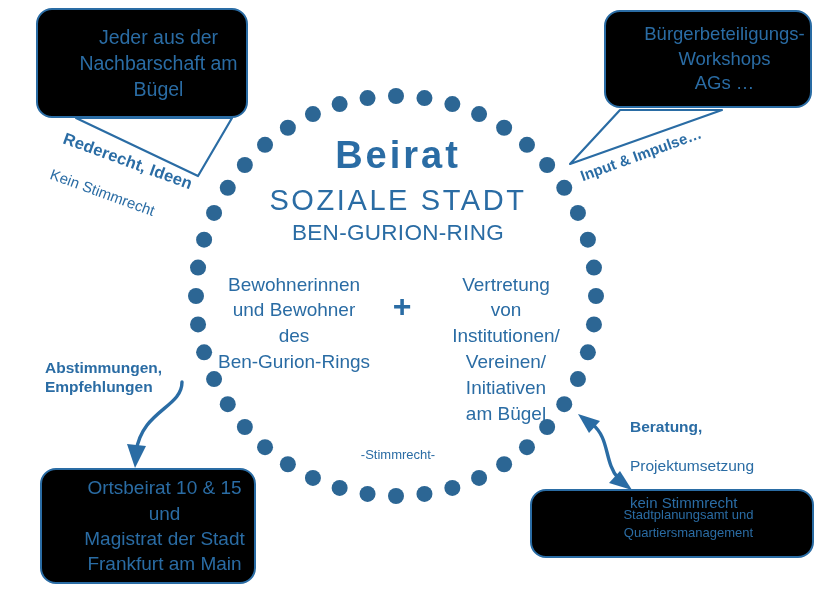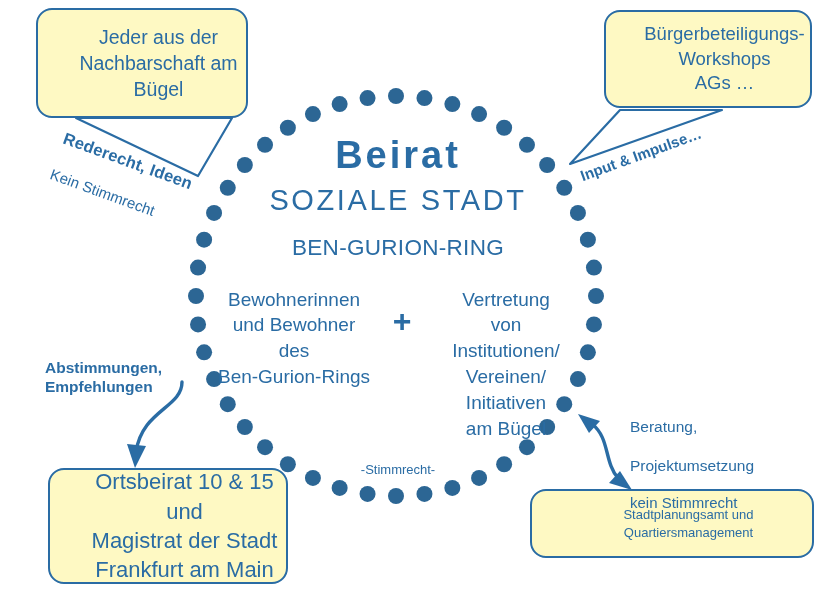--- a/index.html
+++ b/index.html
@@ -23,21 +23,21 @@
     top: 0;
     width: 820px;
     height: 600px;
     overflow: visible;
   }
   .bubble {
     position: absolute;
     box-sizing: border-box;
     border: 2.2px solid #2a6ca4;
     border-radius: 16px;
-    background: #fef9c3;
+    background: #000000;
     color: #2a6ca4;
     display: flex;
     align-items: center;
     justify-content: center;
     text-align: center;
     line-height: 1.34;
     z-index: 3;
     padding-left: 33px;
   }
   .bubble-text {
@@ -47,23 +47,22 @@
   
   #bubble-neighbourhood {
     left: 36px; top: 8px; width: 212px; height: 110px;
     font-size: 19.5px;
   }
   #bubble-participation {
     left: 604px; top: 10px; width: 208px; height: 98px;
     font-size: 18.5px;
   }
   #bubble-ortsbeirat {
-    left: 40px; top: 468px; width: 240px; height: 116px;
-    font-size: 22px;
-    margin-left: 8px;
+    left: 40px; top: 468px; width: 216px; height: 116px;
+    font-size: 19px;
   }
   #bubble-stadtplanung {
     left: 530px; top: 489px; width: 284px; height: 69px;
     font-size: 13px;
   }
 
   
   #circle-center {
     position: absolute;
     left: 196px; top: 98px;
@@ -80,21 +79,21 @@
     letter-spacing: 3px;
     line-height: 1.0;
   }
   #beirat-sub1 {
     margin-top: 11px;
     font-size: 29px;
     letter-spacing: 2.6px;
     line-height: 1.1;
   }
   #beirat-sub2 {
-    margin-top: 19px;
+    margin-top: 4px;
     font-size: 22.5px;
     letter-spacing: 0.3px;
     line-height: 1.1;
   }
   #columns {
     display: flex;
     justify-content: center;
     align-items: flex-start;
     margin-top: 24px;
   }
@@ -151,21 +150,21 @@
     font-size: 15.5px;
     font-weight: bold;
     text-align: left;
   }
   #caption-beratung {
     left: 630px; top: 398px;
     width: 176px;
     font-size: 15.5px;
     text-align: left;
   }
-  #caption-beratung .b1 { font-weight: normal; }
+  #caption-beratung .b1 { font-weight: bold; }
   #caption-beratung .b2 { font-weight: normal; }
   #caption-beratung .b3 { font-weight: normal; font-size: 15px; }
 </style>
 </head>
 <body>
 
 <div id="canvas">
 
   <svg class="layer" id="dot-ring-layer" viewBox="0 0 820 600">
       <circle cx="396.00" cy="96.00" r="8" fill="#2c6694"></circle>

